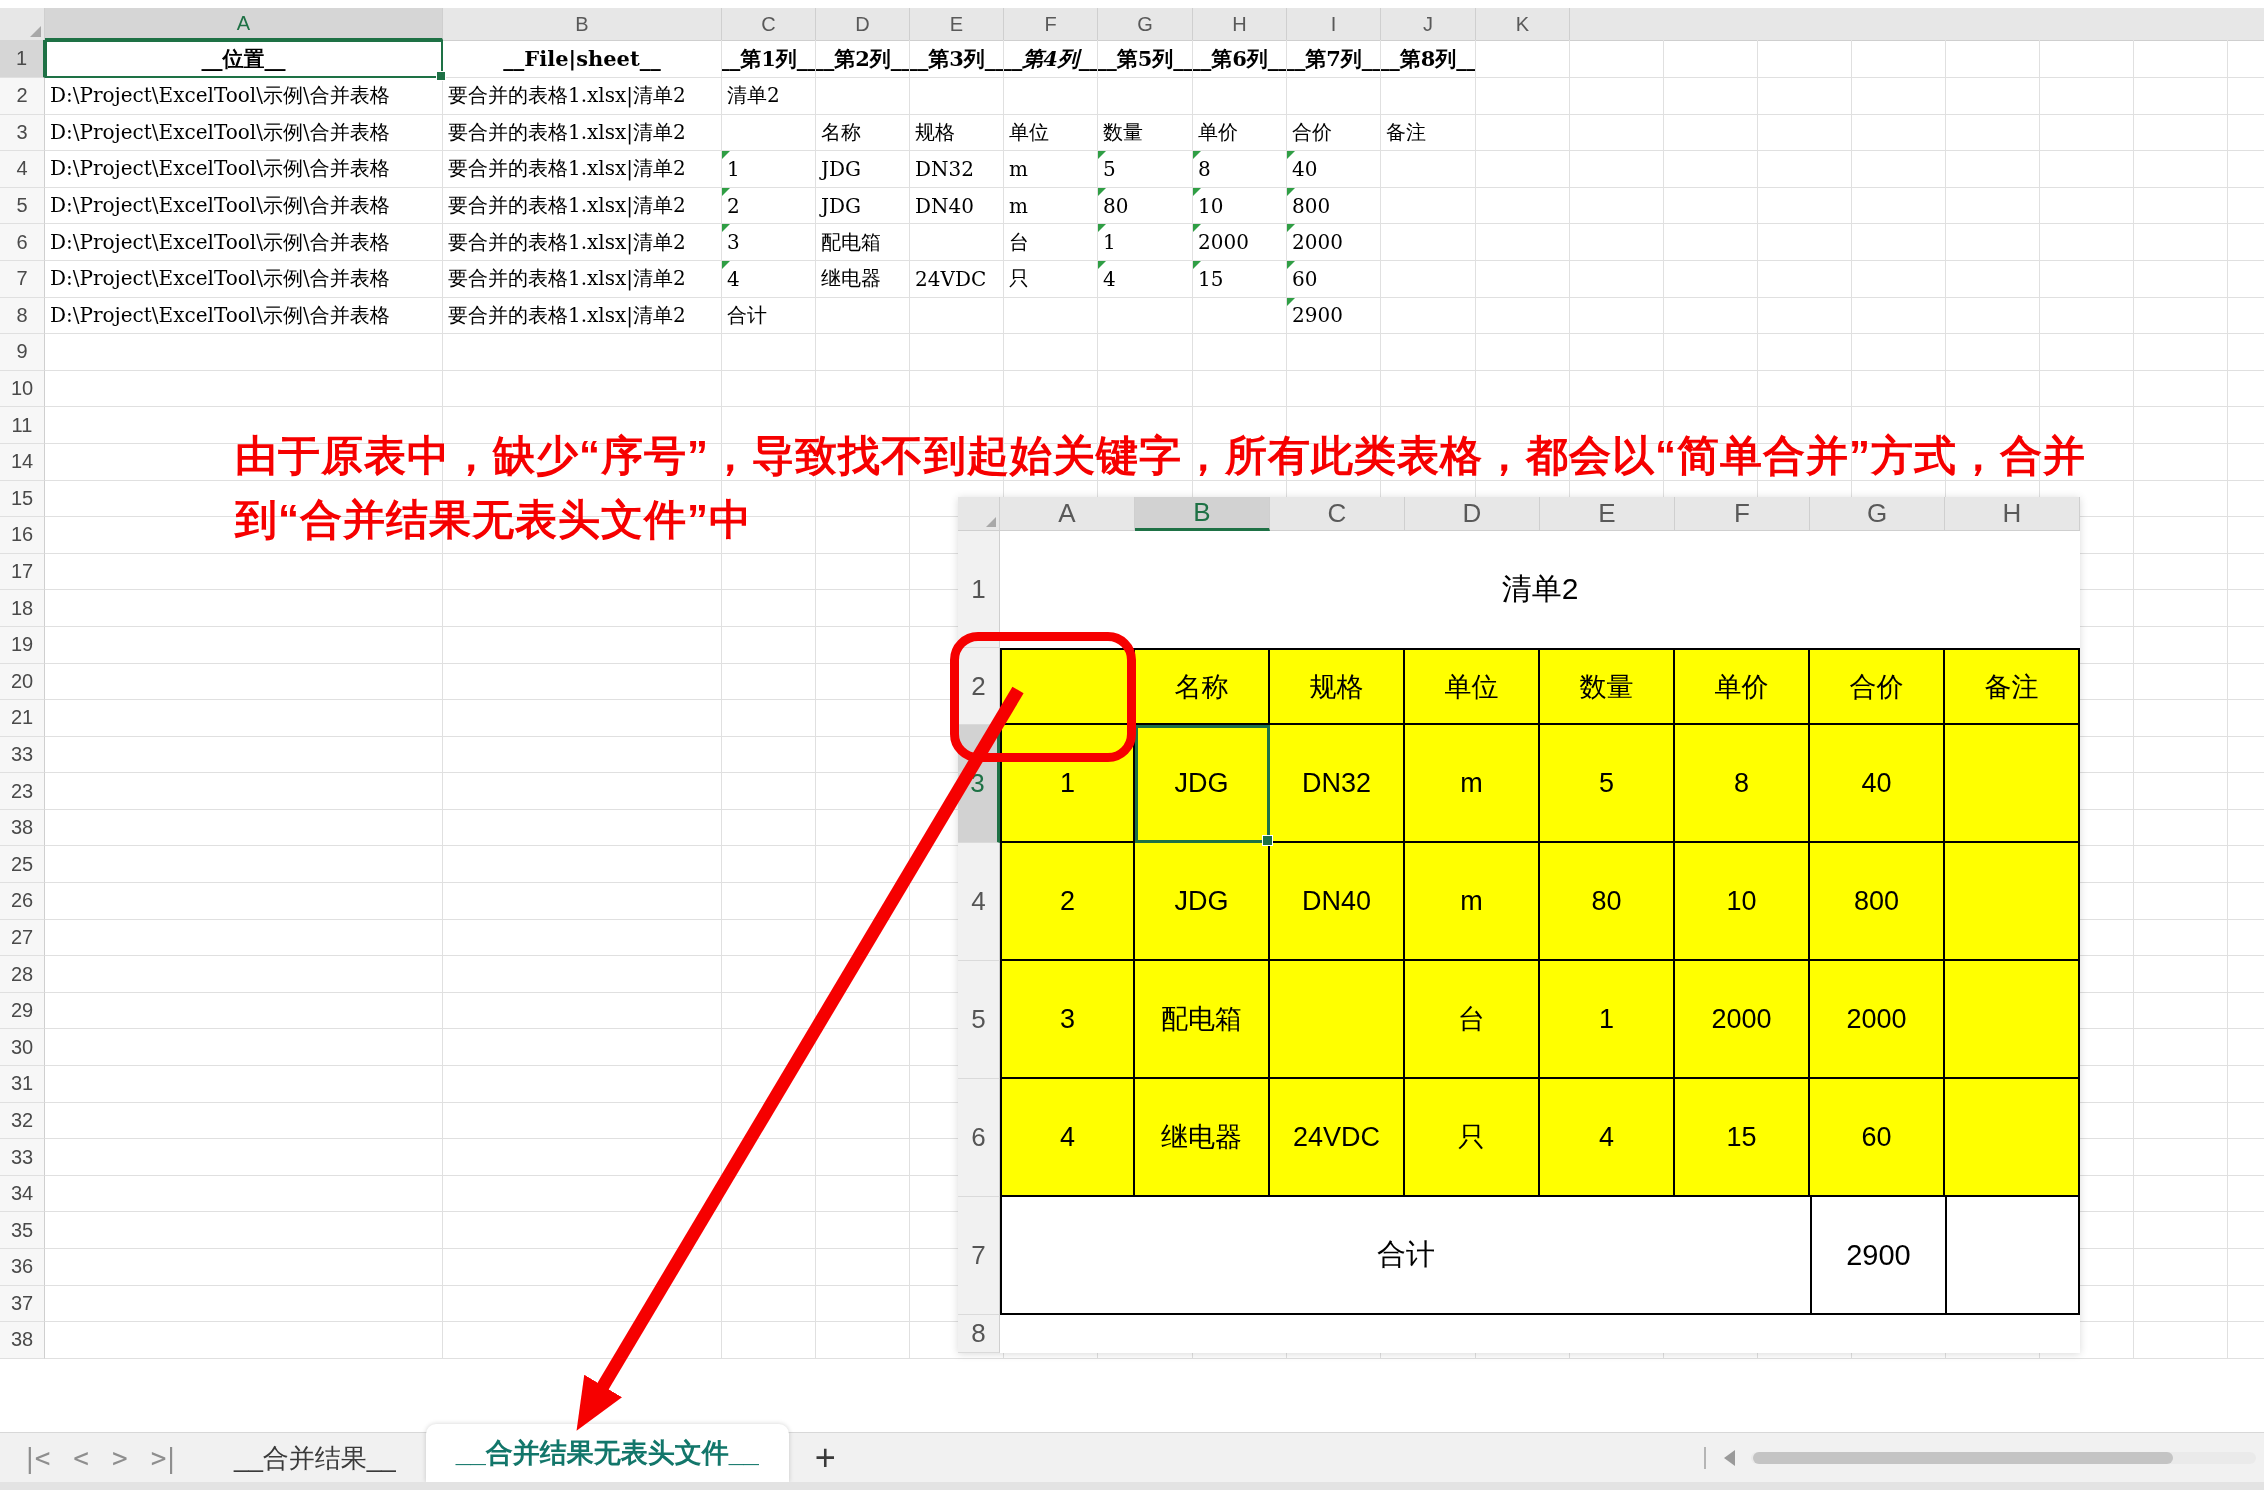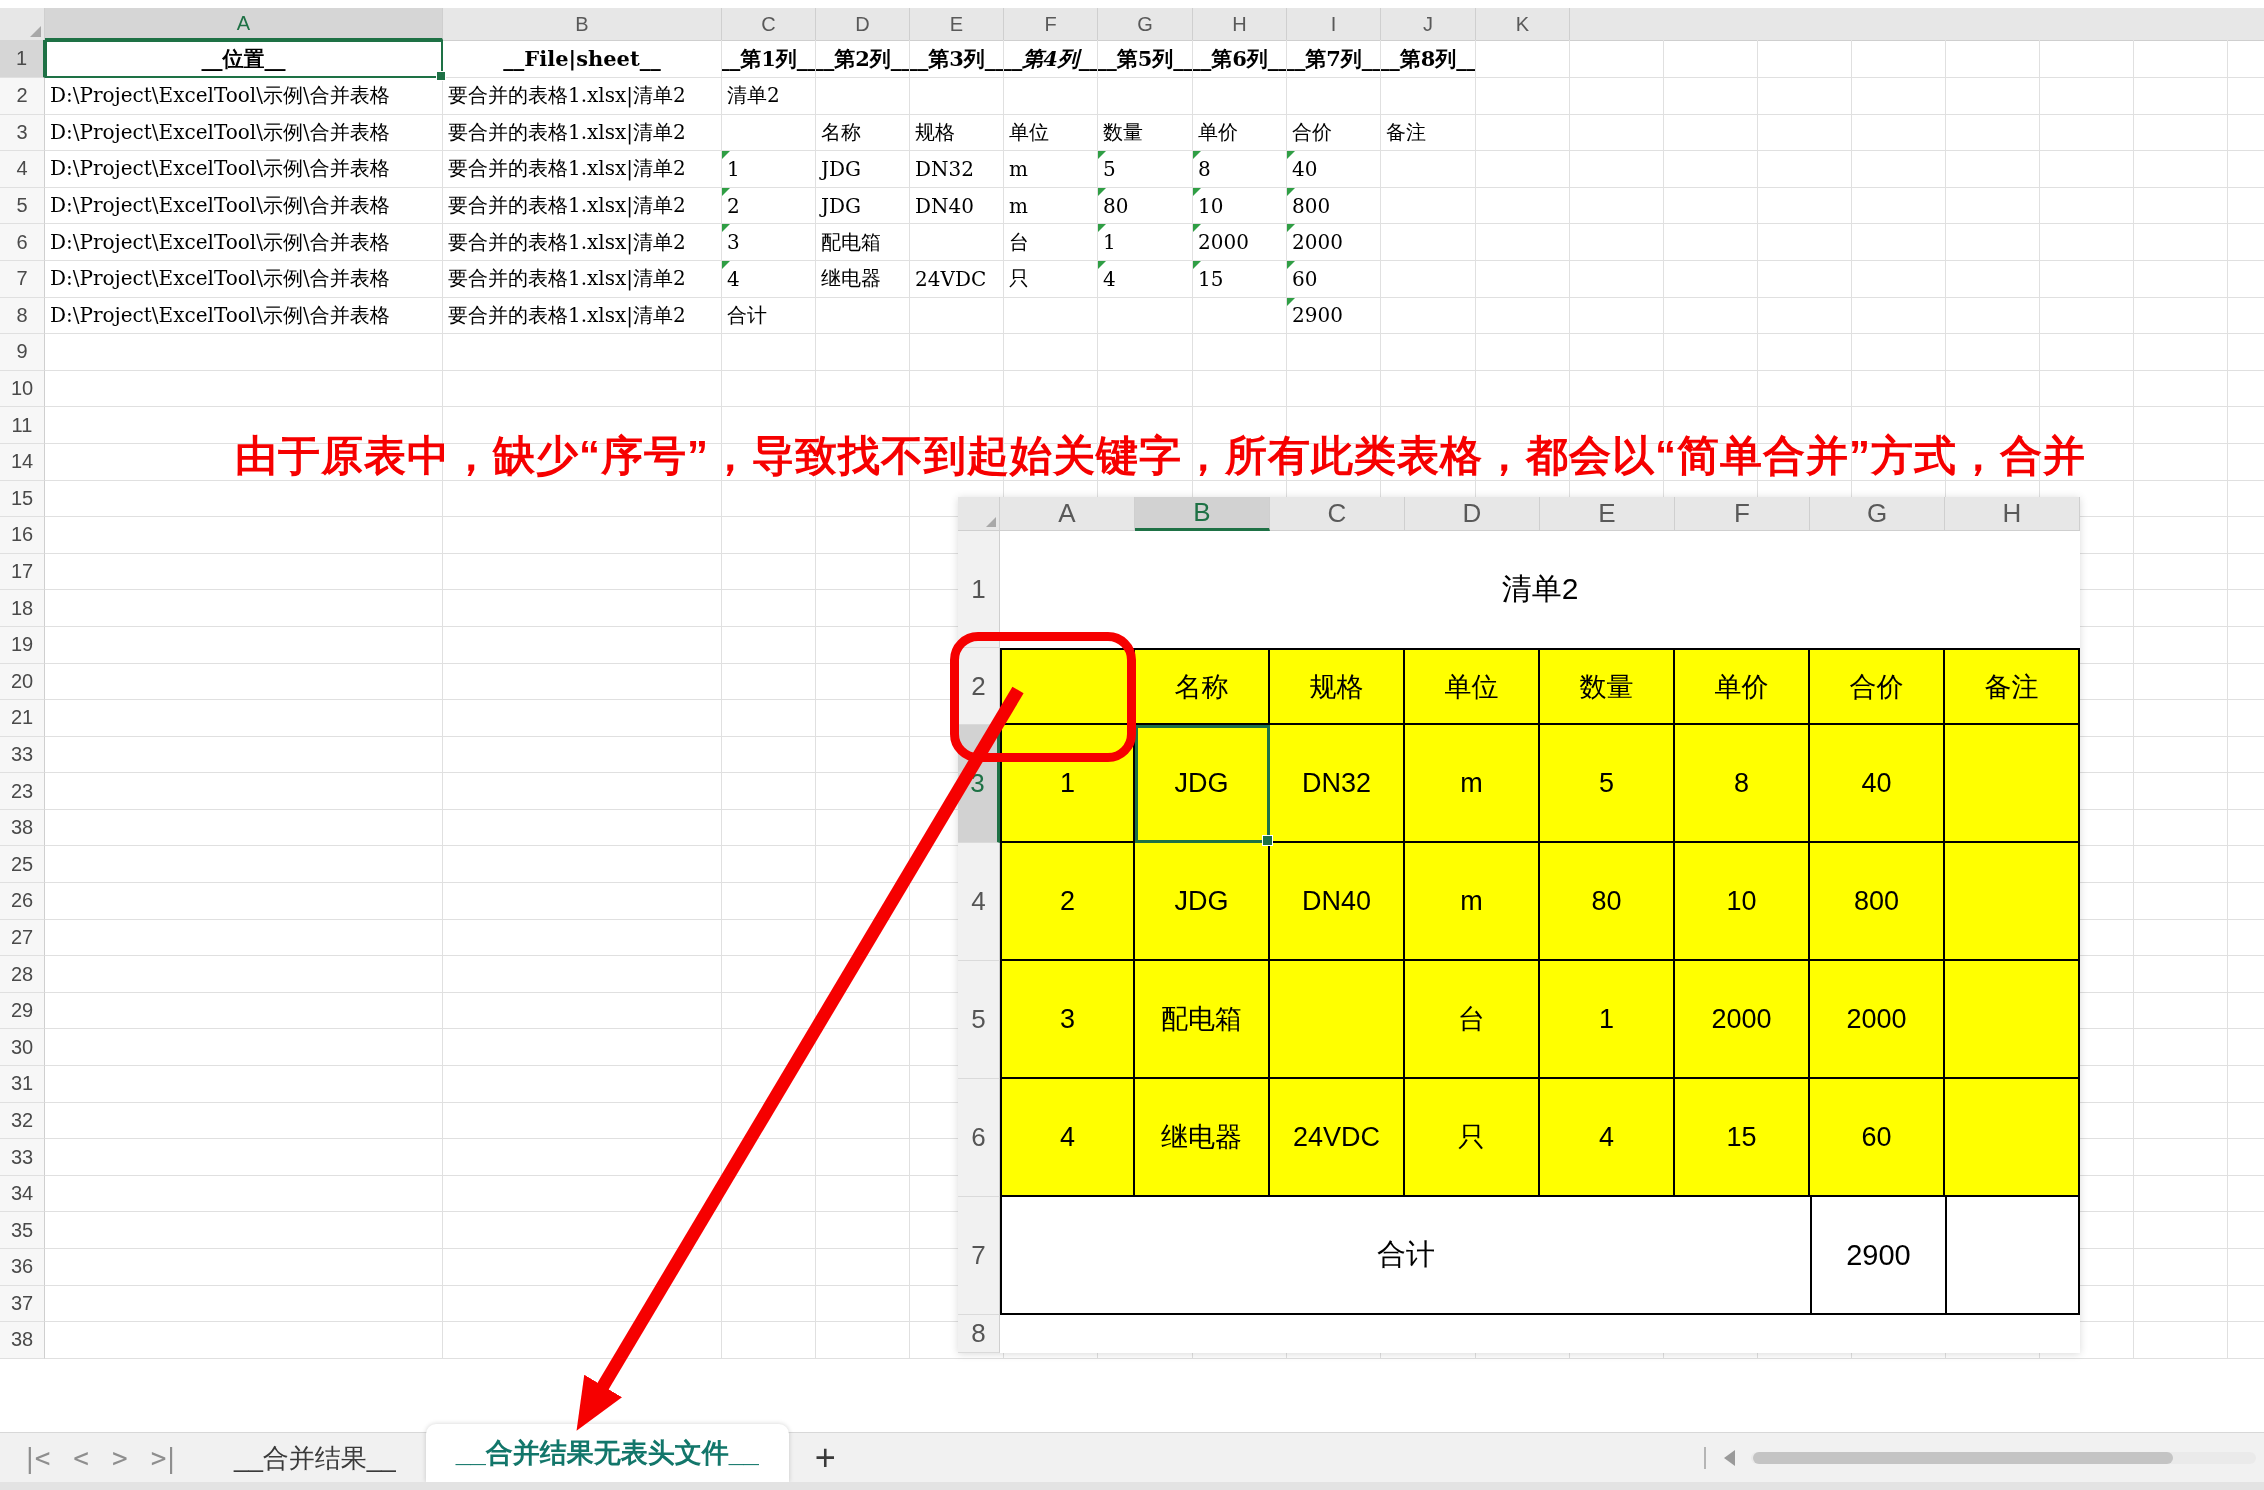--- a/index.html
+++ b/index.html
@@ -619,20 +619,21 @@
         <div class="mcell" style="width: 95px;"></div>
         <div class="mfill"></div>
       </div>
     </div>
   <div id="selA1">
       <span class="handle"></span>
     </div>
 
   <div id="annot">
     <div>由于原表中，缺少“序号”，导致找不到起始关键字，所有此类表格，都会以“简单合并”方式，合并</div>
+    <div>到“合并结果无表头文件”中</div>
   </div>
 
   <div id="embed">
     <div id="embedGrid">
         <div class="ecorner" style="grid-area: 1 / 1;">
           <span class="tri-corner"></span>
         </div>
         <div class="ehead" style="grid-area: 1 / 2;">A</div>
         <div class="ehead eselhead" style="grid-area: 1 / 3;">B</div>
         <div class="ehead" style="grid-area: 1 / 4;">C</div>

